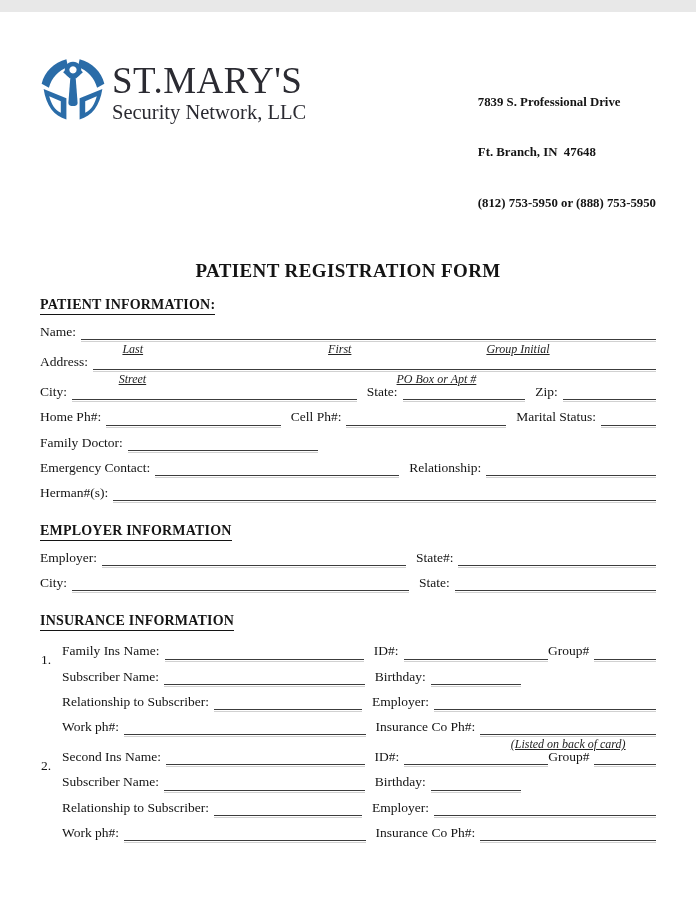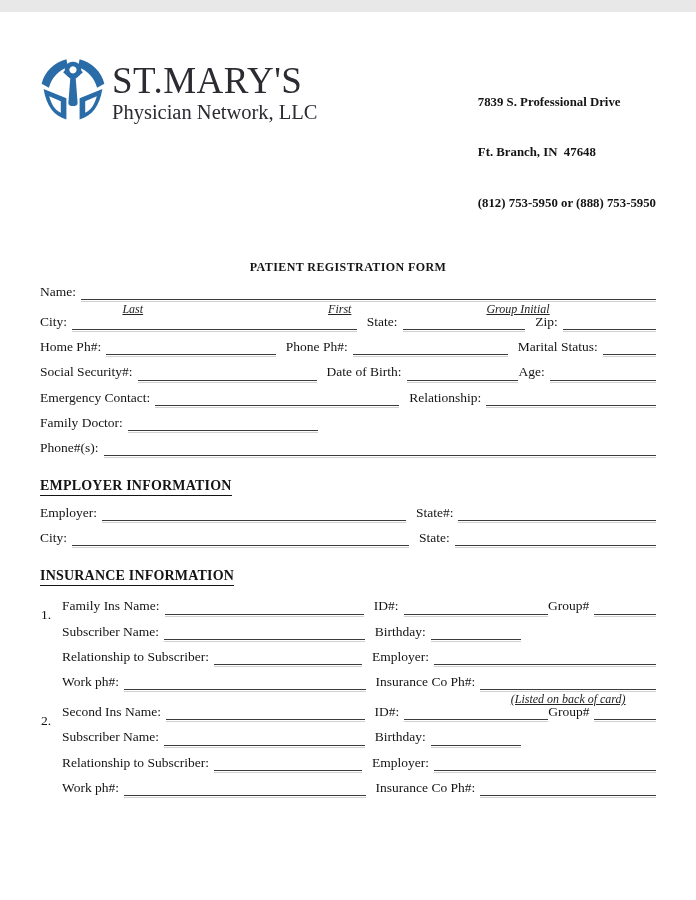--- a/index.html
+++ b/index.html
@@ -9,21 +9,21 @@
     font-family:"Liberation Serif", serif; color:#141414; overflow:hidden;
   }
   
   .header { display:flex; justify-content:space-between; align-items:flex-start; }
   .brand { display:flex; align-items:flex-start; }
   .brand svg { display:block; }
   .brand-text { margin-left:6px; padding-top:10px; }
   .brand-name { font-size:37px; line-height:1; color:#2b2b32; letter-spacing:0.5px; }
   .brand-sub  { font-size:20.5px; line-height:1.1; color:#2b2b32; margin-top:2px; }
   .doctor { font-weight:bold; font-size:12.8px; line-height:1.32; padding-top:8px; white-space:pre; }
-  .form-title { text-align:center; font-weight:bold; font-size:12px; letter-spacing:0.4px; margin-top:14px; }
+  .form-title { text-align:center; font-weight:bold; font-size:19px; letter-spacing:0.4px; margin-top:14px; }
   
   .section-heading {
     font-size:14px; font-weight:bold; letter-spacing:0.2px;
     display:table; border-bottom:1.4px solid #141414; padding-bottom:1px;
     margin-top:22px;
   }
   .section-heading.first { margin-top:15px; }
   .form-row { display:flex; align-items:flex-end; margin-top:9px; font-size:13.5px; line-height:1.2; }
   .form-row.has-subs { margin-bottom:14px; }
   .f-label { white-space:pre; margin:0 5px 0 10px;text-align:right; }
@@ -57,102 +57,97 @@
             <path d="M46 29 L54 29 L57 68 C 57 74.5 43 74.5 43 68 Z"></path>
             <path d="M45.5 31 L35 21.5 L39.5 17 L48.5 28 Z"></path>
             <path d="M54.5 31 L65 21.5 L60.5 17 L51.5 28 Z"></path>
             <path fill-rule="evenodd" d="M5.5 47 L40 61 L40 93 C 21 88 9.5 72 5.5 47 Z M14 58 L31.5 65.5 L31.5 83 C 22 78.5 17 69.5 14 58 Z"></path>
             <path fill-rule="evenodd" d="M94.5 47 L60 61 L60 93 C 79 88 90.5 72 94.5 47 Z M86 58 L68.5 65.5 L68.5 83 C 78 78.5 83 69.5 86 58 Z"></path>
           </g>
         </svg>
       </span>
       <div class="brand-text">
         <div class="brand-name">ST.MARY'S</div>
-        <div class="brand-sub">Physician Network, LLC</div>
+        <div class="brand-sub">Security Network, LLC</div>
       </div>
     </div>
     <div class="doctor">
       <div>7839 S. Professional Drive</div>
       <div>Ft. Branch, IN  47648</div>
       <div>(812) 753-5950 or (888) 753-5950</div>
     </div>
   </div>
 
   <div class="form-title">PATIENT REGISTRATION FORM</div>
 
   <div id="form-root">
+      <div class="section-heading first">PATIENT INFORMATION:</div>
       <div class="form-row has-subs">
         <span class="f-label first">Name:</span>
         <span class="f-line-wrap" style="flex-grow: 1;">
           <span class="f-line"></span>
           <span class="f-sub" style="left: 9%;">Last</span>
           <span class="f-sub" style="left: 45%;">First</span>
           <span class="f-sub" style="left: 76%;">Group Initial</span>
         </span>
       </div>
+      <div class="form-row has-subs">
+        <span class="f-label first">Address:</span>
+        <span class="f-line-wrap" style="flex-grow: 1;">
+          <span class="f-line"></span>
+          <span class="f-sub" style="left: 7%;">Street</span>
+          <span class="f-sub" style="left: 61%;">PO Box or Apt #</span>
+        </span>
+      </div>
       <div class="form-row">
         <span class="f-label first">City:</span>
         <span class="f-line-wrap" style="flex-grow: 2.9;">
           <span class="f-line"></span>
         </span>
         <span class="f-label">State:</span>
         <span class="f-line-wrap" style="flex-grow: 1.25;">
           <span class="f-line"></span>
         </span>
         <span class="f-label">Zip:</span>
         <span class="f-line-wrap" style="flex-grow: 0.95;">
           <span class="f-line"></span>
         </span>
       </div>
       <div class="form-row">
         <span class="f-label first">Home Ph#:</span>
         <span class="f-line-wrap" style="flex-grow: 1.75;">
           <span class="f-line"></span>
         </span>
-        <span class="f-label">Phone Ph#:</span>
+        <span class="f-label">Cell Ph#:</span>
         <span class="f-line-wrap" style="flex-grow: 1.6;">
           <span class="f-line"></span>
         </span>
         <span class="f-label">Marital Status:</span>
         <span class="f-line-wrap" style="flex-grow: 0.55;">
           <span class="f-line"></span>
         </span>
       </div>
       <div class="form-row">
-        <span class="f-label first">Social Security#:</span>
-        <span class="f-line-wrap" style="flex-grow: 1.6;">
-          <span class="f-line"></span>
-        </span>
-        <span class="f-label">Date of Birth:</span>
-        <span class="f-line-wrap" style="flex-grow: 1;">
-          <span class="f-line"></span>
-        </span>
-        <span class="f-label no-gap">Age:</span>
-        <span class="f-line-wrap" style="flex-grow: 0.95;">
+        <span class="f-label first">Family Doctor:</span>
+        <span class="f-line-wrap" style="flex: 0 0 190px;">
           <span class="f-line"></span>
         </span>
       </div>
       <div class="form-row">
         <span class="f-label first">Emergency Contact:</span>
         <span class="f-line-wrap" style="flex-grow: 2.3;">
           <span class="f-line"></span>
         </span>
         <span class="f-label">Relationship:</span>
         <span class="f-line-wrap" style="flex-grow: 1.6;">
           <span class="f-line"></span>
         </span>
       </div>
       <div class="form-row">
-        <span class="f-label first">Family Doctor:</span>
-        <span class="f-line-wrap" style="flex: 0 0 190px;">
-          <span class="f-line"></span>
-        </span>
-      </div>
-      <div class="form-row">
-        <span class="f-label first">Phone#(s):</span>
+        <span class="f-label first">Herman#(s):</span>
         <span class="f-line-wrap" style="flex-grow: 1;">
           <span class="f-line"></span>
         </span>
       </div>
       <div class="section-heading">EMPLOYER INFORMATION</div>
       <div class="form-row">
         <span class="f-label first">Employer:</span>
         <span class="f-line-wrap" style="flex-grow: 3;">
           <span class="f-line"></span>
         </span>

